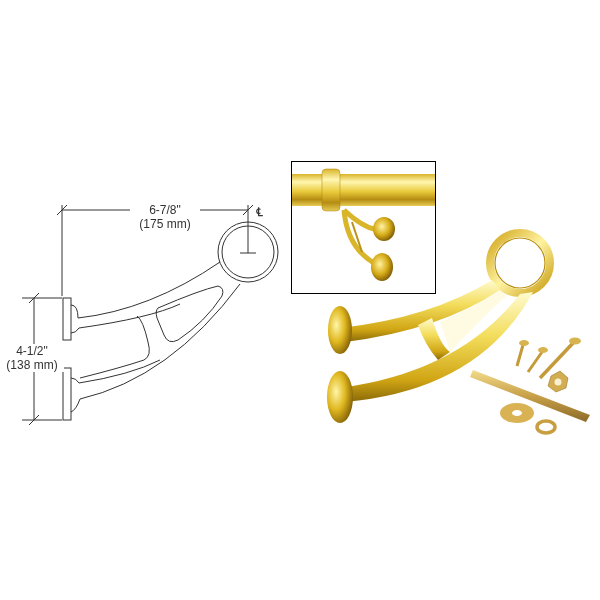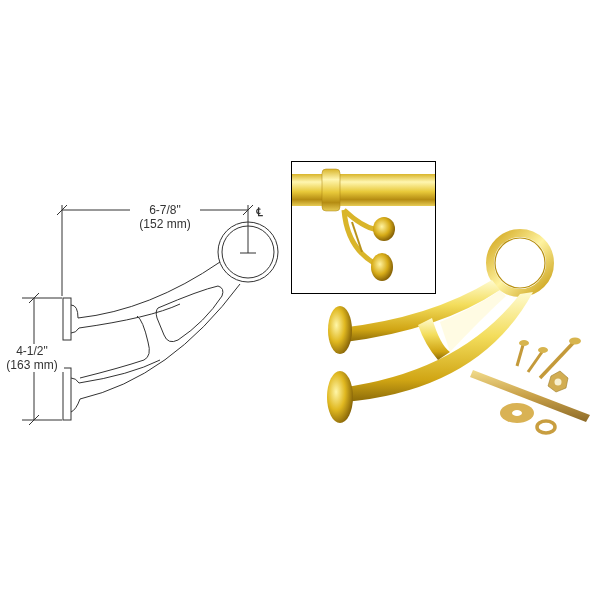--- a/index.html
+++ b/index.html
@@ -43,28 +43,28 @@
     <path d="M71,412 Q76,410 80,399 Q170,378 240,284"></path>
 
     <path d="M137,316 Q143,320 148,342 Q152,356 144,360 Q120,368 80,378"></path>
 
     <path d="M158,308 Q200,290 218,286 Q225,288 222,296 Q205,322 178,340 Q168,345 164,335 L157,318 Q155,311 158,308 Z"></path>
   </g>
 </svg>
 
 <div class="dim-label" style="left:130px; top:203px; width:70px; background:#fff;">
   <div>6-7/8"</div>
-  <div>(152 mm)</div>
+  <div>(175 mm)</div>
 </div>
 
 <div class="cl" style="left:256px; top:203px;">℄</div>
 
 <div class="dim-label" style="left:0px; top:344px; width:64px; background:#fff;">
   <div>4-1/2"</div>
-  <div>(163 mm)</div>
+  <div>(138 mm)</div>
 </div>
 
 <div class="inset">
   <svg width="143" height="131" viewBox="0 0 143 131" xmlns="http://www.w3.org/2000/svg">
     <defs>
       <linearGradient id="railG" x1="0" y1="0" x2="0" y2="1">
         <stop offset="0" stop-color="#d9b52a"></stop>
         <stop offset="0.25" stop-color="#fff6b0"></stop>
         <stop offset="0.55" stop-color="#e8c93a"></stop>
         <stop offset="0.8" stop-color="#b58c12"></stop>

